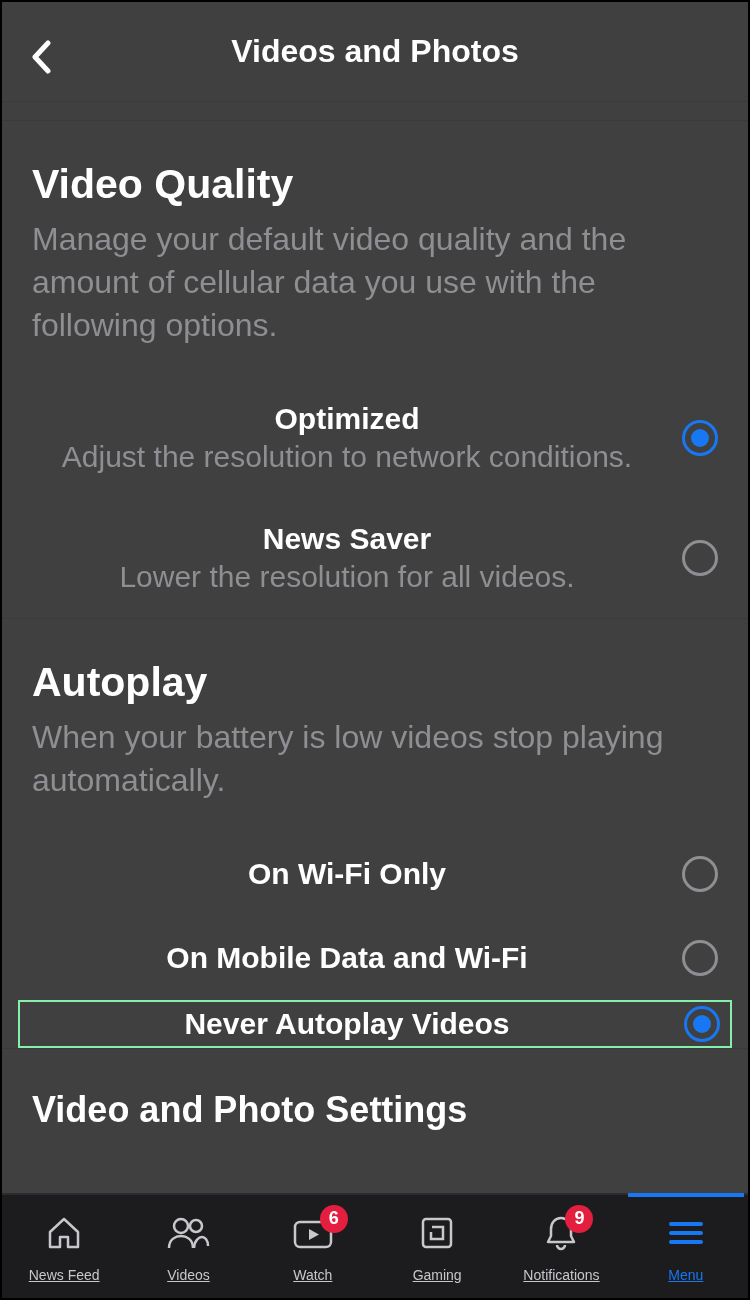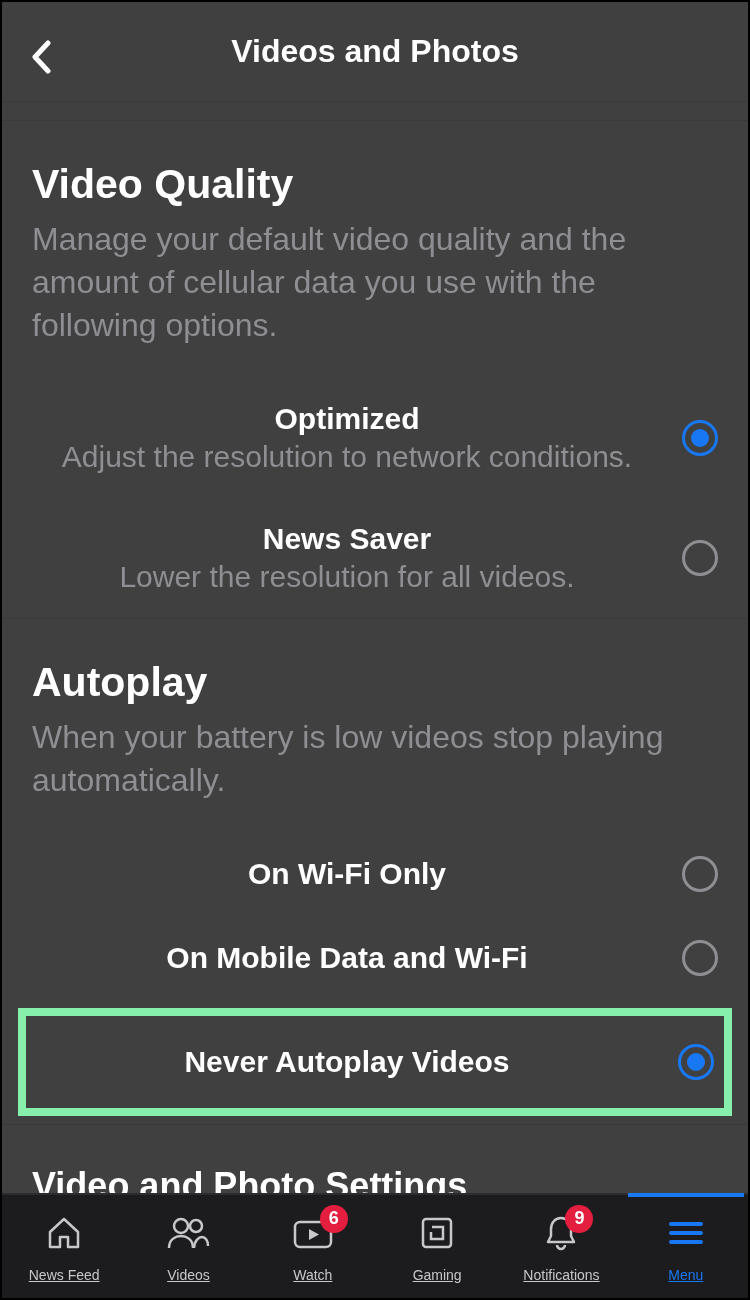--- a/index.html
+++ b/index.html
@@ -116,23 +116,23 @@
     position: absolute;
     width: 46px;
     height: 46px;
     border-radius: 50%;
     background: #fff;
     top: 3px;
     left: 3px;
     box-shadow: 0 1px 3px rgba(0,0,0,.4);
   }
   .highlight {
-    border: 8px solid #86efac;
-    margin: 8px -14px;
-    padding: 28px 10px;
+    border: 2px solid #86efac;
+    margin: 0 -14px;
+    padding: 4px 10px;
   }
   .tabbar {
     height: 105px;
     background: #1c1c1e;
     border-top: 2px solid #2c2c2e;
     display: flex;
   }
   .tab {
     flex: 1;
     display: flex;

